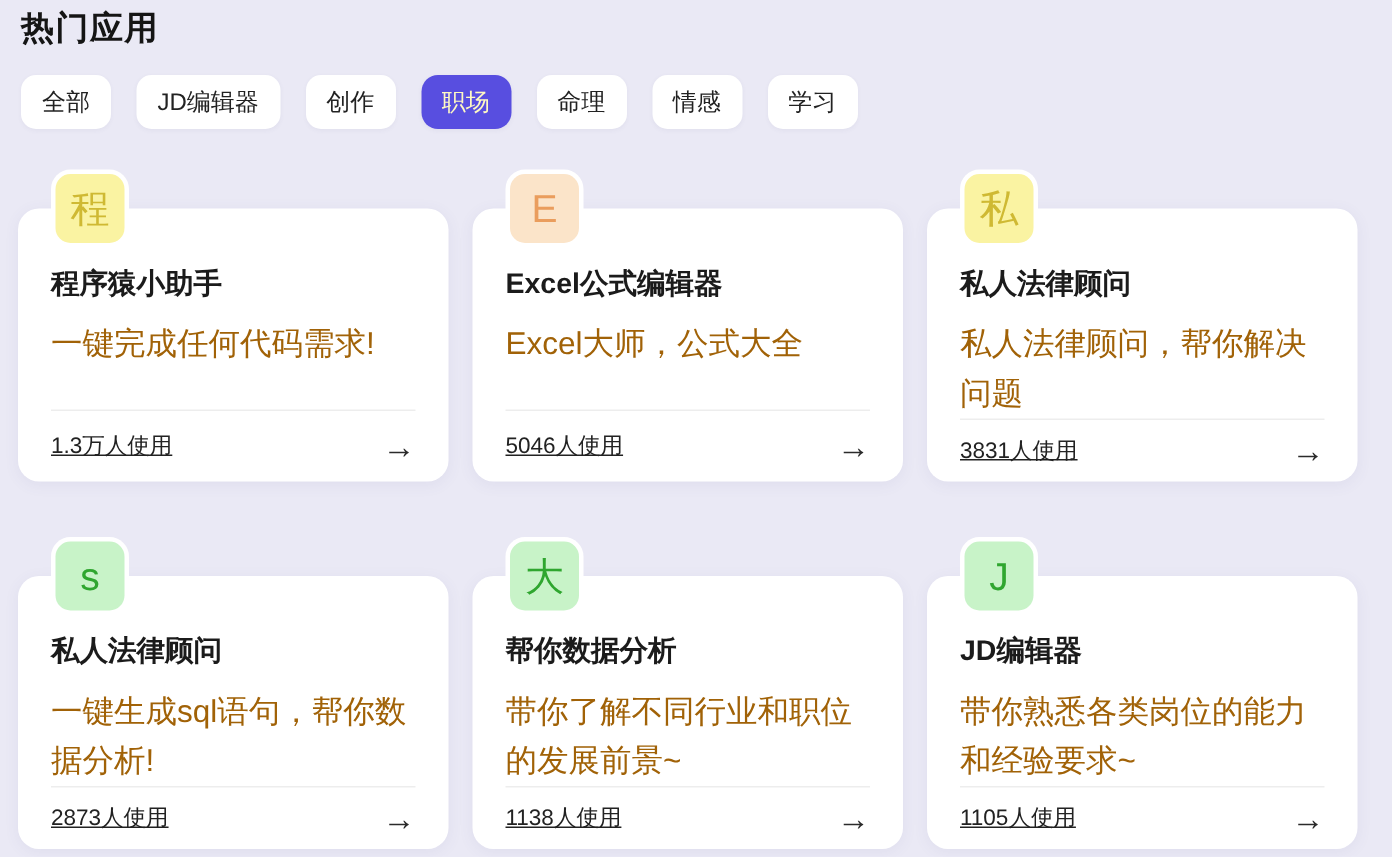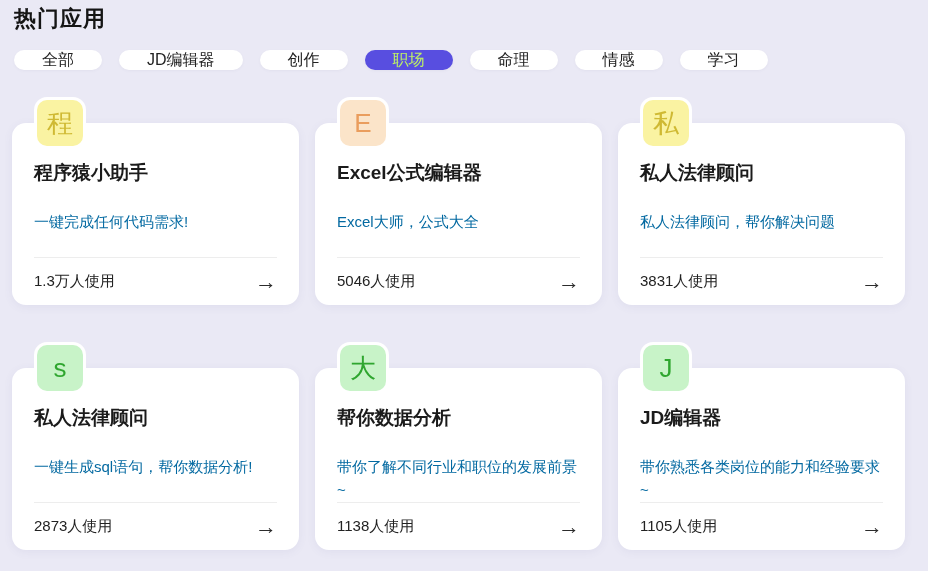--- a/index.html
+++ b/index.html
@@ -18,32 +18,32 @@
   }
   .tabs {
     display:flex;
     gap:17px;
     margin:14px 0 0 14px;
   }
   .tab {
     background:#ffffff;
     border:none;
     border-radius:10px;
-    height:20px;
-    padding:0 28px;
+    height:36px;
+    padding:0 14px;
     font-size:16px;
     color:#222222;
     font-family:inherit;
     display:flex;
     align-items:center;
     cursor:pointer;
     box-shadow:0 1px 3px rgba(80,80,120,0.05);
     white-space:nowrap;
   }
-  .tab.active { color:#bef264; }
+  .tab.active { color:#fef9c3;border-radius:11px; }
   .grid {
     display:grid;
     grid-template-columns:repeat(3,1fr);
     column-gap:16px;
     row-gap:63px;
     padding:0 23px 0 12px;
     margin-top:53px;
   }
   .card {
     background:#ffffff;
@@ -72,36 +72,36 @@
     font-size:26px;
     font-weight:500;
   }
   .card-title {
     margin-top:11px;
     font-size:19px;
     font-weight:700;
     color:#1b1b1b;
   }
   .card-desc {
-    margin-top:24px;
-    font-size:15px;
-    color:#0369a1;
+    margin-top:12px;
+    font-size:21px;
+    color:#a16207;
     line-height:1.55;
   }
   .divider {
     margin-top:auto;
     border-top:1px solid #ededed;
   }
   .card-footer {
     height:47px;
     display:flex;
     align-items:center;
     justify-content:space-between;
   }
-  .users { font-size:15px; color:#222222; }
+  .users { font-size:15px; color:#222222;text-decoration:underline; }
   .arrow {
     font-size:22px;
     color:#2b2b2b;
     line-height:1;
     cursor:pointer;
   }
 </style>
 </head>
 <body style="background: rgb(234, 233, 245);">
 

